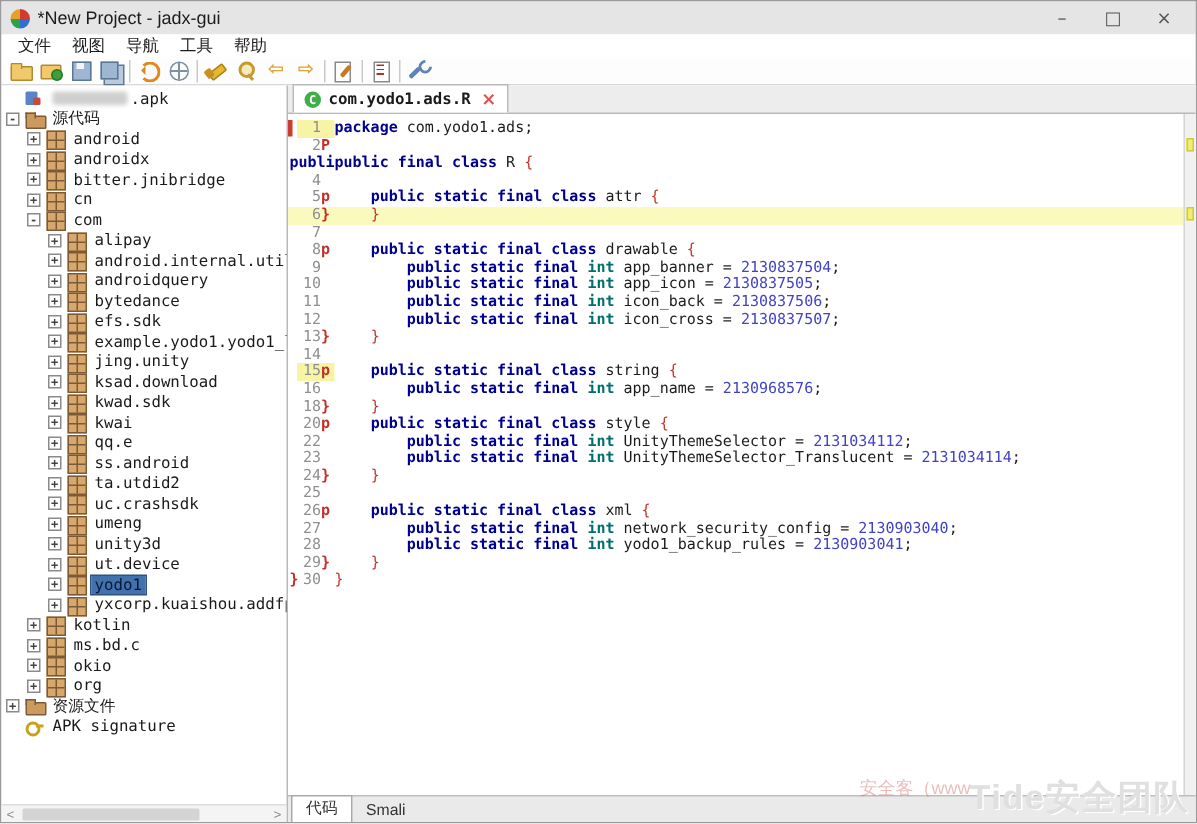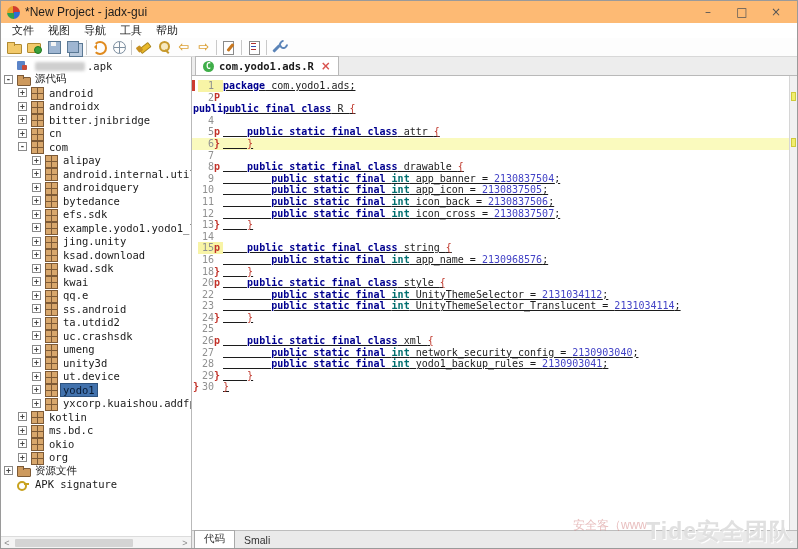--- a/index.html
+++ b/index.html
@@ -1,21 +1,21 @@
 <!DOCTYPE html>
 <html><head>
 <meta charset="utf-8">
 <style>
   * { margin:0; padding:0; box-sizing:border-box; }
   html,body { width:798px; height:549px; overflow:hidden; background:#fff;
               font-family:"Liberation Sans","DejaVu Sans",sans-serif; }
   .window { position:relative; width:798px; height:549px; border:1px solid #9a9a9a; background:#fff; display:flex; flex-direction:column; }
 
   
-  .titlebar { height:22px; display:flex; align-items:center; padding:0 4px; background:#fdba74; flex:0 0 auto; }
+  .titlebar { height:22px; display:flex; align-items:center; padding:0 4px; background:#e5e5e5; flex:0 0 auto; }
   .app-icon { width:13px; height:13px; border-radius:50%; margin:0 5px 0 2px;
               background:conic-gradient(#d23b2e 0 90deg,#2e6fd2 90deg 180deg,#2ea04b 180deg 270deg,#e8a02a 270deg 360deg); }
   .title-text { font-size:12px; color:#1c1c1c; }
   .win-controls { margin-left:auto; display:flex; }
   .win-btn { width:34px; height:20px; text-align:center; font-size:12px; color:#555; line-height:20px; font-family:"DejaVu Sans",sans-serif; }
 
   
   .menubar { height:15px; display:flex; align-items:center; padding-left:4px; background:#fff; flex:0 0 auto; }
   .menu-item { font-size:11px; color:#1c1c1c; padding:0 7px; }
 
@@ -85,21 +85,21 @@
   .cline { display:flex; height:11.6px; align-items:center; }
   .cline.rowhl { background:#fafabe; }
   .gut { width:31px; flex:0 0 auto; position:relative; display:flex; justify-content:flex-end; align-items:center;
          font:10px/11.6px "DejaVu Sans Mono","Liberation Mono",monospace; color:#909090; padding-right:9px; }
   .gut.numhl { background:linear-gradient(90deg,#0000 0 6px,#f8f4a6 6px 100%); }
   .gut.leftmark::before { content:""; position:absolute; left:0; top:0; width:3px; height:11px; background:#cc3b30; }
   .g-pre { position:absolute; left:1px; white-space:pre; }
   .g-post { width:0; overflow:visible; white-space:pre; }
   .g-red { color:#c23128; font-weight:bold; }
   .g-kw { color:#00008f; font-weight:bold; }
-  .codecell { white-space:pre; font:10px/11.6px "DejaVu Sans Mono","Liberation Mono",monospace; color:#1c1c1c;text-decoration:underline; }
+  .codecell { white-space:pre; font:10px/11.6px "DejaVu Sans Mono","Liberation Mono",monospace; color:#1c1c1c; }
   .tk-kw { color:#00008f; font-weight:bold; }
   .tk-ty { color:#006f6f; font-weight:bold; }
   .tk-nm { color:#4343c6; }
   .tk-br { color:#c03a2e; }
   .tk-pl { color:#1c1c1c; }
 
   .errorstrip { position:absolute; right:0; top:0; bottom:0; width:8px; background:#f1f1f1; border-left:1px solid #d6d6d6; }
   .estick { position:absolute; left:1px; right:1px; height:9px; background:#f0ee6e; border:1px solid #cfcb3a; }
 
   .bottom-tabs { height:18px; background:#eaeaea; border-top:1px solid #bdbdbd; display:flex; align-items:flex-end; padding-left:2px; flex:0 0 auto; }

